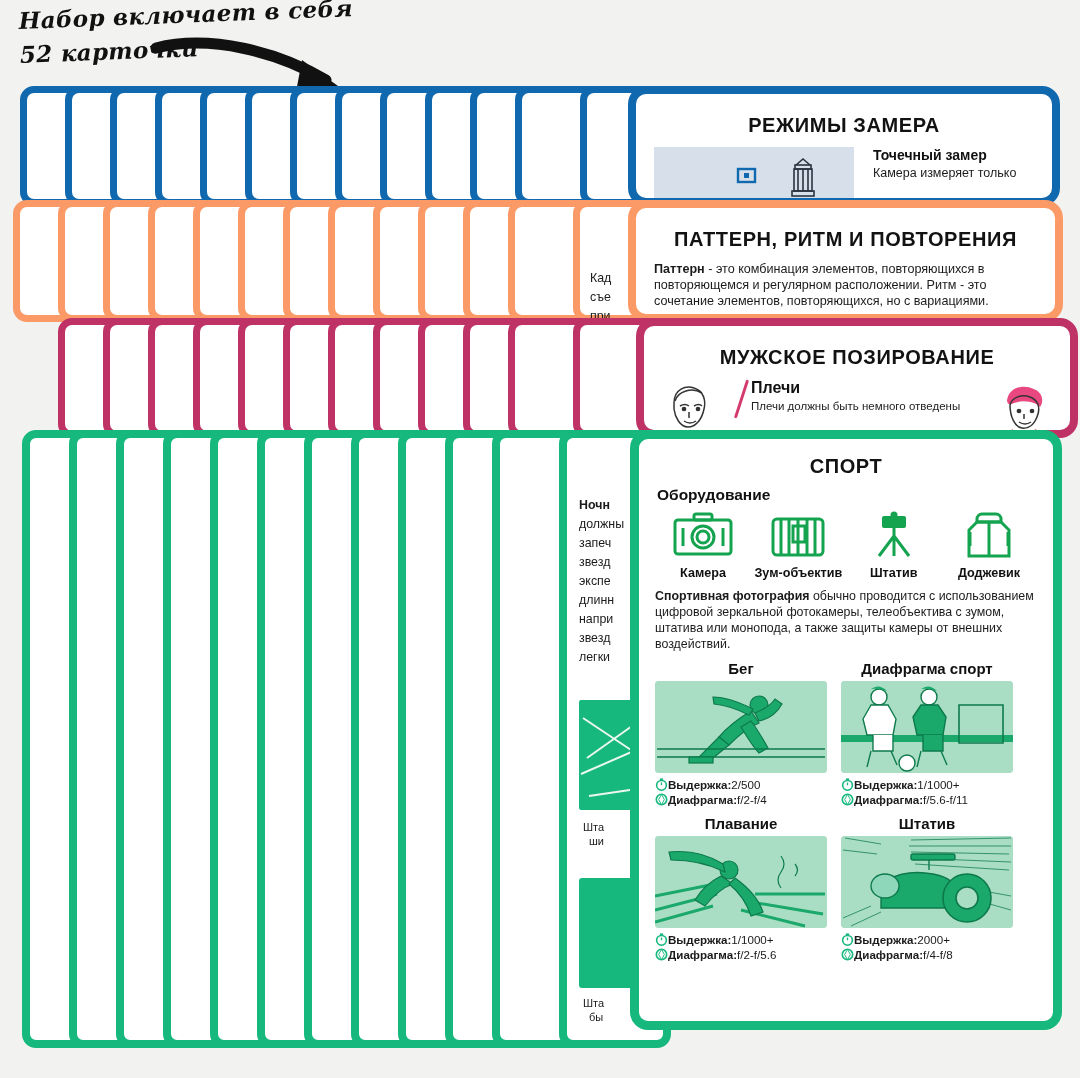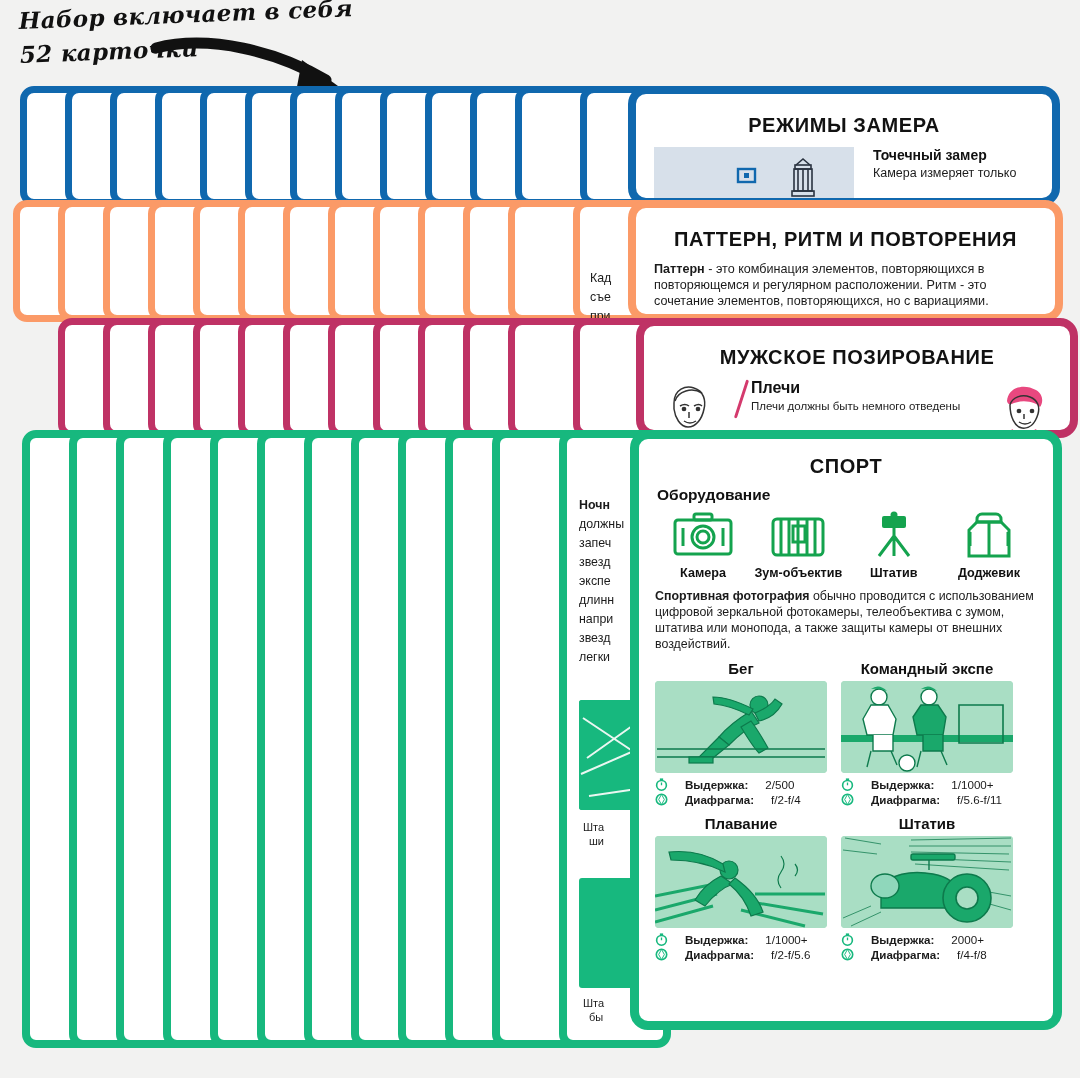--- a/index.html
+++ b/index.html
@@ -85,21 +85,21 @@
   .gear{display:flex;justify-content:space-between;padding:0 4px;margin-bottom:8px;}
   .gear-item{width:88px;text-align:center;}
   .gear-lbl{font-weight:700;font-size:12.6px;color:#111;margin-top:2px;}
   .para{font-size:12.4px;line-height:16px;color:#1b1b1b;margin:2px 0 8px 0;}
   .para b{font-weight:700;}
   .grid2{display:flex;flex-wrap:wrap;gap:8px 14px;}
   .tile{width:172px;}
   .tile-h{text-align:center;font-weight:700;font-size:15px;color:#111;margin-bottom:4px;}
   .thumb{width:172px;height:92px;background:#a9dec4;border-radius:4px;overflow:hidden;position:relative;}
   .specs{margin-top:4px;}
-  .spec{display:flex;align-items:center;gap:17px;font-size:11.6px;line-height:15px;color:#1b1b1b;}
+  .spec{display:flex;align-items:center;gap:0;font-size:11.6px;line-height:15px;color:#1b1b1b;}
   .spec b{font-weight:700;}
   .sic{width:13px;height:13px;flex:none;}
 </style>
 </head>
 <body>
 
 <div class="stage">
 
   <div class="handwrite">Набор включает в себя
 52 карточки</div>
@@ -372,21 +372,21 @@
                   <circle cx="8" cy="8" r="6.4" fill="none" stroke="#17b87e" stroke-width="2"></circle>
                   <path d="M8,1.6 L11.5,8 M11.5,8 L8,14.4 M8,14.4 L4.5,8 M4.5,8 L8,1.6" stroke="#17b87e" stroke-width="1.2" fill="none"></path>
                 </svg>
                 <b>Диафрагма:</b>
                 <span>f/2-f/4</span>
               </div>
             </div>
           </div>
 
           <div class="tile">
-            <div class="tile-h">Командный экспе</div>
+            <div class="tile-h">Диафрагма спорт</div>
             <div class="thumb">
               <svg width="172" height="92" viewBox="0 0 172 92">
                 <rect width="172" height="92" fill="#a9dec4"></rect>
                 <rect x="0" y="54" width="172" height="7" fill="#1aa86b"></rect>
                 <g fill="none" stroke="#0d7a4c" stroke-width="1.6">
                   <path d="M118,24 h44 v38 h-44 z"></path>
                 </g>
                 <g stroke="#0d7a4c" stroke-width="1.4" fill="#ffffff">
                   <circle cx="38" cy="16" r="8"></circle>
                   <path d="M30,24 l-8,14 l4,16 h26 l3,-16 l-8,-14 z"></path>

